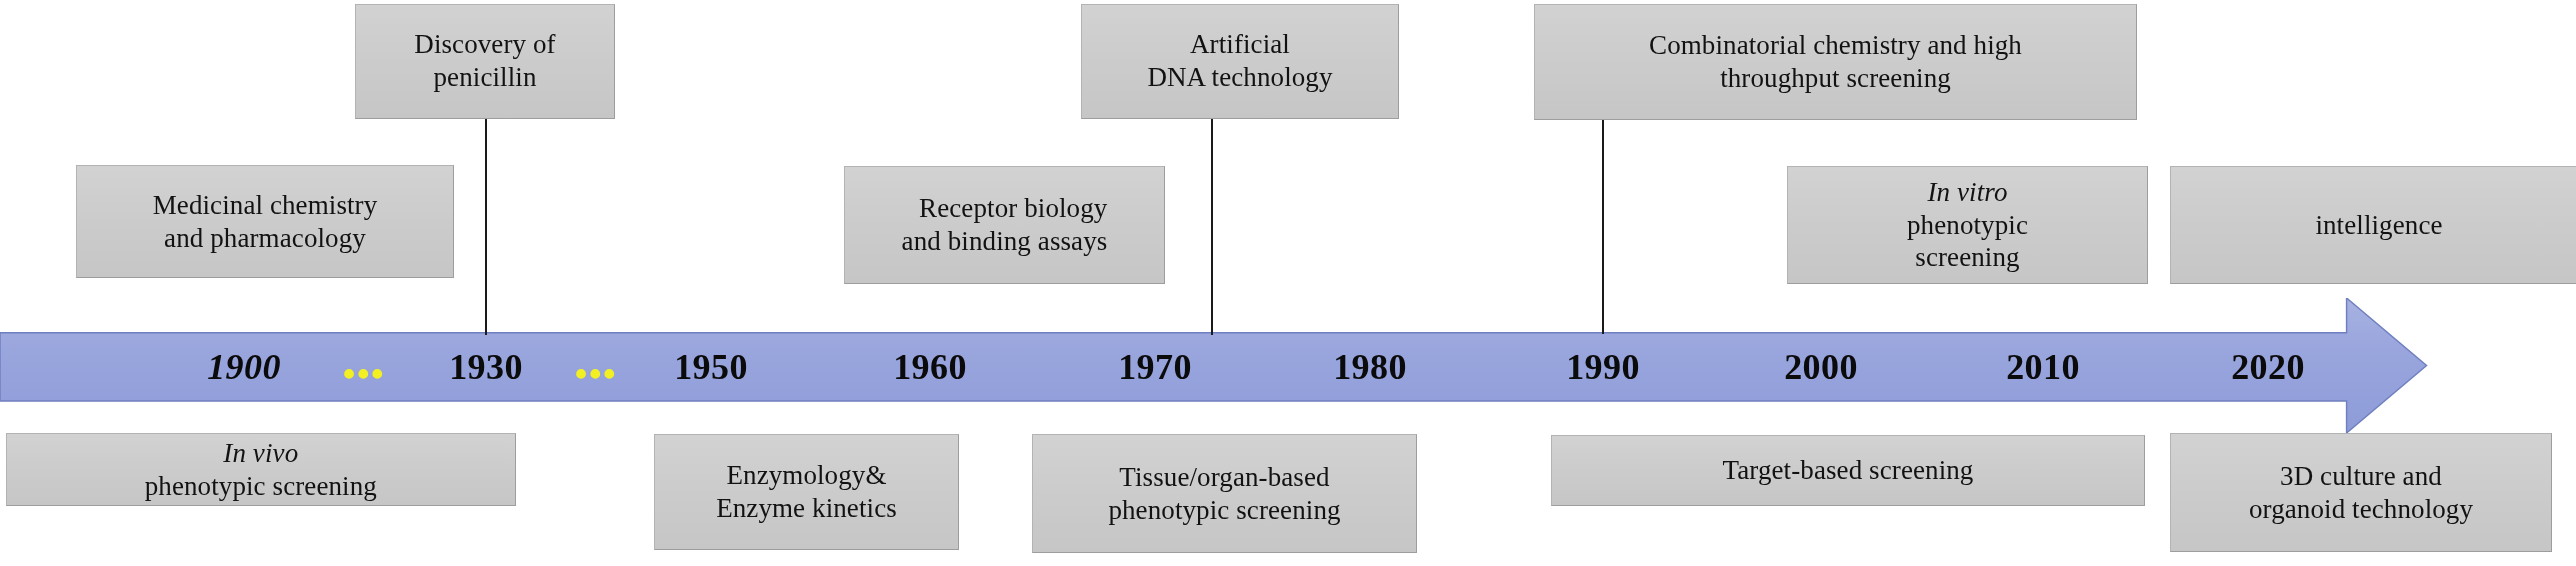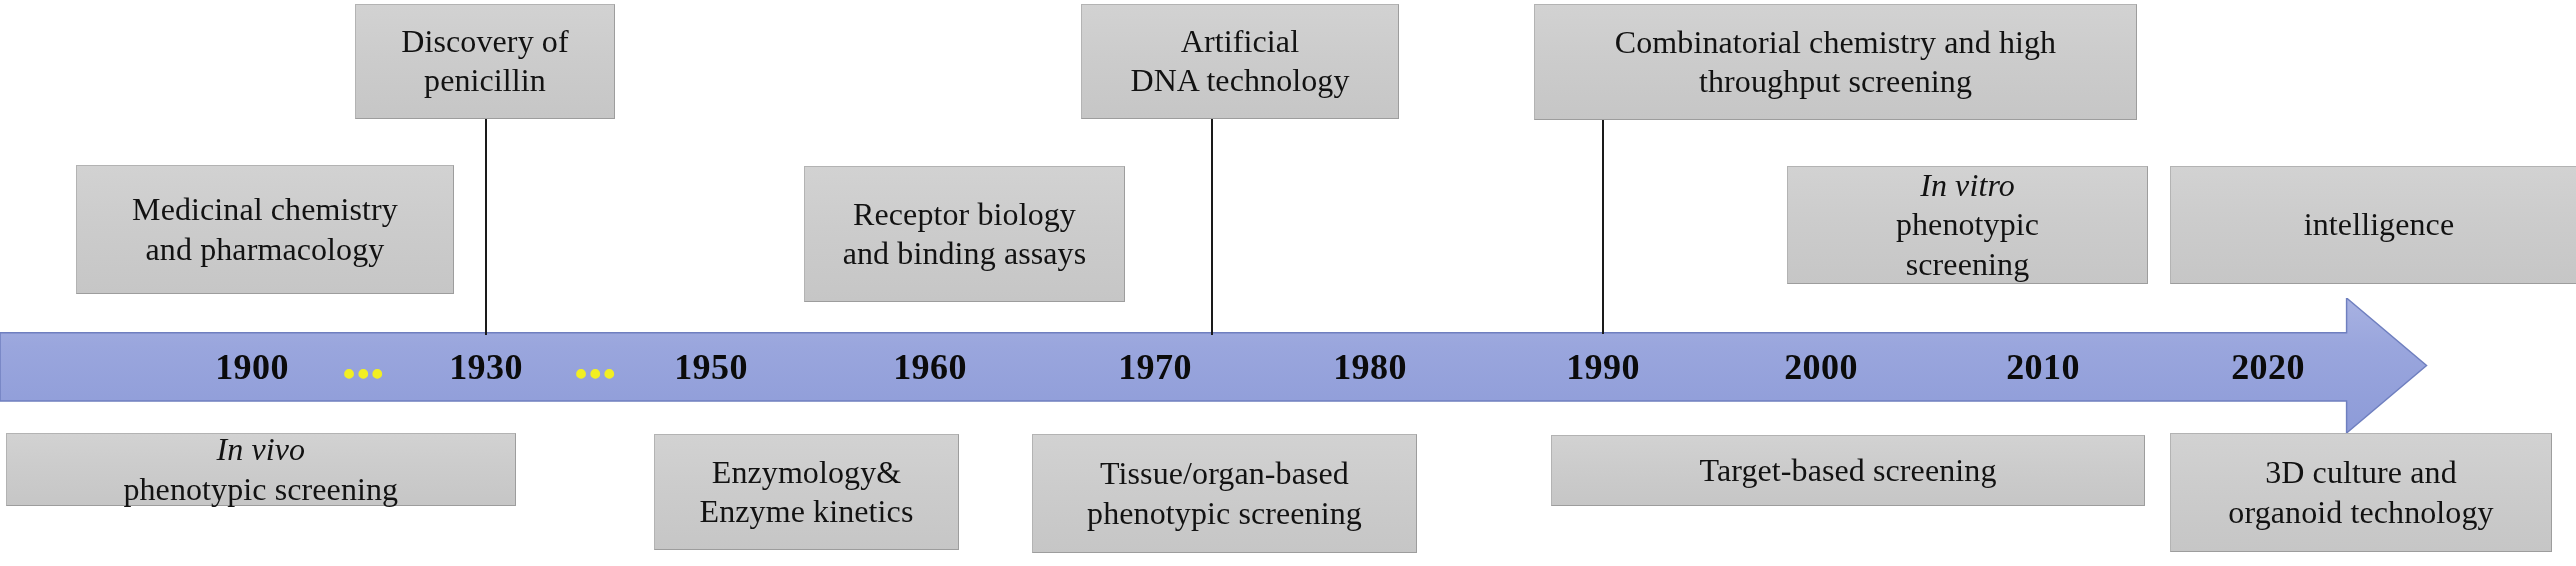--- a/index.html
+++ b/index.html
@@ -23,21 +23,21 @@
     background: linear-gradient(to bottom, #d2d2d2 0%, #cccccc 45%, #c6c6c6 100%);
     border: 0.7px solid #b3b3b3;
     border-right-color: #9d9d9d;
     border-bottom-color: #9d9d9d;
     color: #121212;
     display: flex;
     align-items: center;
     justify-content: center;
     text-align: center;
     line-height: 1.22;
-    font-size: 32px;
+    font-size: 27px;
     padding: 1.5px 7.3px;
     letter-spacing: 0.1px;
   }
   .box span { display: block; }
   .box .it { font-style: italic; }
 
   
   .connector {
     position: absolute;
     width: 2.2px;
@@ -88,27 +88,27 @@
 
 <div id="canvas">
 
   <div id="above-layer">
       <div class="box" style="left: 355px; top: 3.6px; width: 260px; height: 115px;">
         <div>
           <span>Discovery of</span>
           <span>penicillin</span>
         </div>
       </div>
-      <div class="box" style="left: 76px; top: 165px; width: 378px; height: 129px; justify-content: center;">
+      <div class="box" style="left: 76px; top: 165px; width: 378px; height: 113px; justify-content: center;">
         <div>
           <span>Medicinal chemistry</span>
           <span>and pharmacology</span>
         </div>
       </div>
-      <div class="box" style="left: 804px; top: 166px; width: 321px; height: 136px;">
+      <div class="box" style="left: 844px; top: 166px; width: 321px; height: 118px; text-align: right;">
         <div>
           <span>Receptor biology</span>
           <span>and binding assays</span>
         </div>
       </div>
       <div class="box" style="left: 1081px; top: 3.6px; width: 318px; height: 115px;">
         <div>
           <span>Artificial</span>
           <span>DNA technology</span>
         </div>
@@ -141,21 +141,21 @@
           <stop offset="0%" stop-color="#a8b2e2"></stop>
           <stop offset="35%" stop-color="#9aa6dd"></stop>
           <stop offset="100%" stop-color="#8d9bd8"></stop>
         </linearGradient>
       </defs>
       <polygon points="0,48 3228,48 3228,0 3338,93 3228,186 3228,142 0,142" fill="url(#barGrad)" stroke="#6f7fbf" stroke-width="2"></polygon>
     </svg>
   </div>
 
   <div id="years">
-      <div class="year" style="left: 252px;">1900</div>
+      <div class="year" style="left: 244px; font-style: italic;">1900</div>
       <div class="year" style="left: 486px;">1930</div>
       <div class="year" style="left: 711px;">1950</div>
       <div class="year" style="left: 930px;">1960</div>
       <div class="year" style="left: 1155px;">1970</div>
       <div class="year" style="left: 1370px; text-align: right;">1980</div>
       <div class="year" style="left: 1603px;">1990</div>
       <div class="year" style="left: 1821px;">2000</div>
       <div class="year" style="left: 2043px;">2010</div>
       <div class="year" style="left: 2268px;">2020</div>
       <div class="ellipsis" style="left: 364px;">•••</div>

